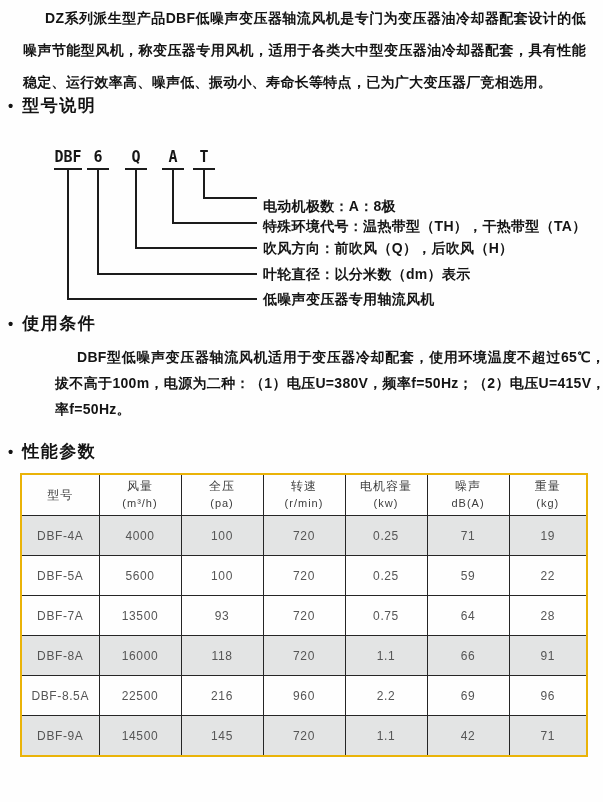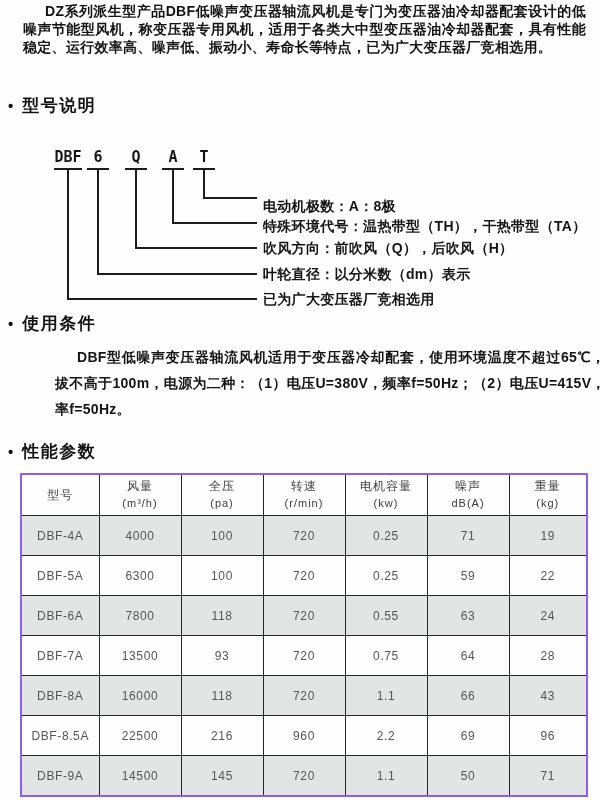--- a/index.html
+++ b/index.html
@@ -9,21 +9,21 @@
     position:relative; overflow:hidden;
   }
   .page { position:absolute; inset:0; background:#fefefe; }
 
   
   .para {
     position:absolute; margin:0; color:#141414;
     font-size:14px; font-weight:bold; letter-spacing:0.3px;
     text-align:justify; text-indent:22px;
   }
-  .intro { top:2px; left:23px; width:563px; line-height:18px; }
+  .intro { top:2px; left:23px; width:563px; line-height:32px; }
   .usage { top:344px; left:23px; width:565px; line-height:26px;margin-left:32px; }
 
   
   .heading {
     position:absolute; left:8px; display:flex; align-items:center; gap:9px;
     font-size:17px; font-weight:bold; color:#131313; letter-spacing:1.5px;
   }
   .heading .bullet { font-size:15px; letter-spacing:0; line-height:1; }
   .h-model { top:94px; }
   .h-usage { top:312px; }
@@ -54,21 +54,21 @@
     font-size:14px; font-weight:bold; color:#141414; letter-spacing:0.3px;
   }
   .dlabel-0{top:60px;margin-top:28px;} .dlabel-1{top:68px;} .dlabel-2{top:110px;}
   .dlabel-3{top:136px;} .dlabel-4{top:161px;}
 
   
   .perf-table {
     position:absolute; top:473px; left:20px; width:566px;
     border-collapse:collapse; table-layout:fixed;
     font-size:12px; color:#555555; text-align:center;
-    border:2px solid #8b5cf6;
+    border:2px solid #eab308;
   }
   .perf-table th, .perf-table td { border:1px solid #262626; padding:0; }
   .perf-table th {
     height:40px; font-weight:normal; color:#3c3c3c;
     vertical-align:middle; line-height:15px; letter-spacing:1px;
   }
   .perf-table th .unit { display:block; font-size:11px; letter-spacing:1px; margin-top:2px; }
   .perf-table th .unit:empty { display:none; }
   .perf-table td { height:39px; letter-spacing:0.6px; vertical-align:middle; }
   .perf-table tr.alt { background:#e3e4e4; }
@@ -107,21 +107,21 @@
     <div class="hline hline-0"></div>
     <div class="hline hline-1"></div>
     <div class="hline hline-2"></div>
     <div class="hline hline-3"></div>
     <div class="hline hline-4"></div>
 
     <span class="dlabel dlabel-0">特殊环境代号：温热带型（TH），干热带型（TA）</span>
     <span class="dlabel dlabel-1">电动机极数：A：8极</span>
     <span class="dlabel dlabel-2">吹风方向：前吹风（Q），后吹风（H）</span>
     <span class="dlabel dlabel-3">叶轮直径：以分米数（dm）表示</span>
-    <span class="dlabel dlabel-4">已为广大变压器厂竞相选用</span>
+    <span class="dlabel dlabel-4">低噪声变压器专用轴流风机</span>
   </div>
 
   <div class="heading h-usage">
     <span class="bullet">•</span>
     <span>使用条件</span>
   </div>
 
   <p class="para usage">DBF型低噪声变压器轴流风机适用于变压器冷却配套，使用环境温度不超过65℃，海拔不高于100m，电源为二种：（1）电压U=380V，频率f=50Hz；（2）电压U=415V，频率f=50Hz。</p>
 
   <div class="heading h-perf">
@@ -155,68 +155,59 @@
         <td>DBF-4A</td>
         <td>4000</td>
         <td>100</td>
         <td>720</td>
         <td>0.25</td>
         <td>71</td>
         <td>19</td>
       </tr>
       <tr>
         <td>DBF-5A</td>
-        <td>6300</td>
+        <td>5600</td>
         <td>100</td>
         <td>720</td>
         <td>0.25</td>
         <td>59</td>
         <td>22</td>
-      </tr>
-      <tr class="alt">
-        <td>DBF-6A</td>
-        <td>7800</td>
-        <td>118</td>
-        <td>720</td>
-        <td>0.55</td>
-        <td>63</td>
-        <td>24</td>
       </tr>
       <tr>
         <td>DBF-7A</td>
         <td>13500</td>
         <td>93</td>
         <td>720</td>
         <td>0.75</td>
         <td>64</td>
         <td>28</td>
       </tr>
       <tr class="alt">
         <td>DBF-8A</td>
         <td>16000</td>
         <td>118</td>
         <td>720</td>
         <td>1.1</td>
         <td>66</td>
-        <td>43</td>
+        <td>91</td>
       </tr>
       <tr>
         <td>DBF-8.5A</td>
         <td>22500</td>
         <td>216</td>
         <td>960</td>
         <td>2.2</td>
         <td>69</td>
         <td>96</td>
       </tr>
       <tr class="alt">
         <td>DBF-9A</td>
         <td>14500</td>
         <td>145</td>
         <td>720</td>
         <td>1.1</td>
-        <td>50</td>
+        <td>42</td>
         <td>71</td>
       </tr>
     </tbody>
   </table>
 
 </div>
 
 </body></html>

